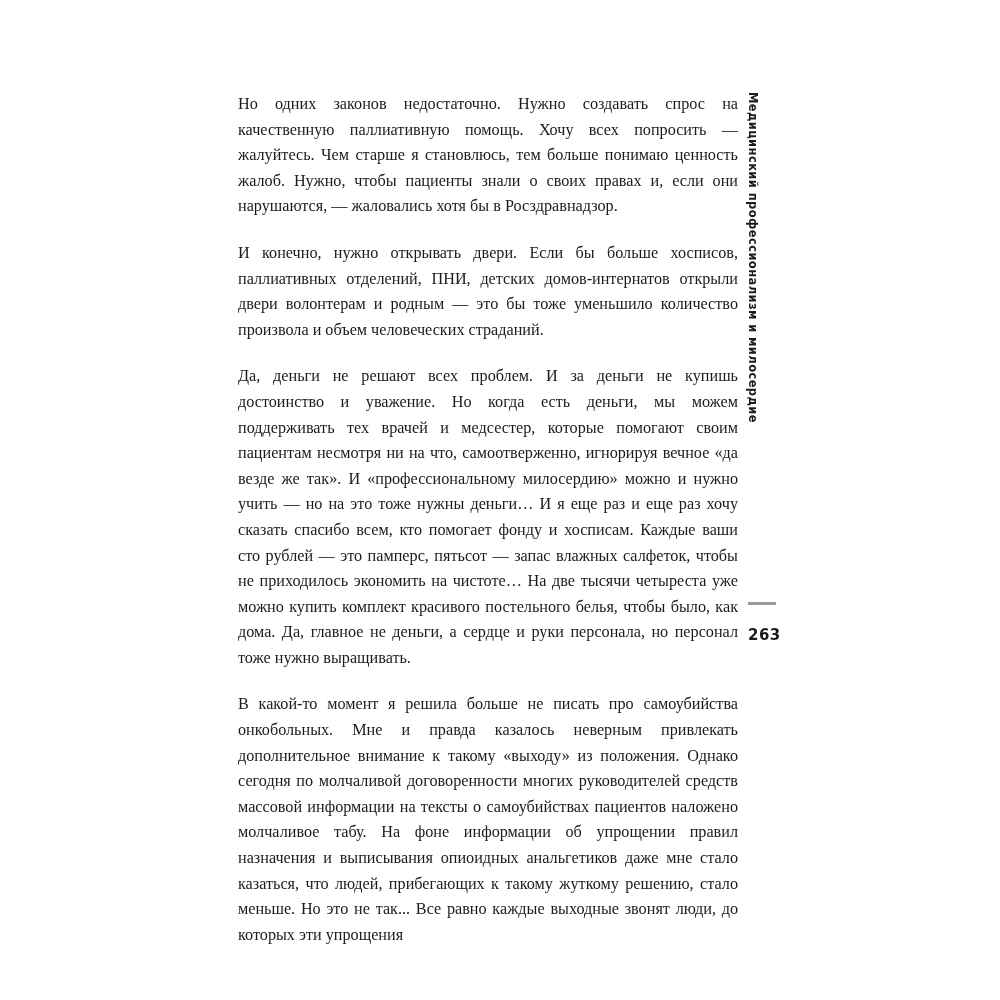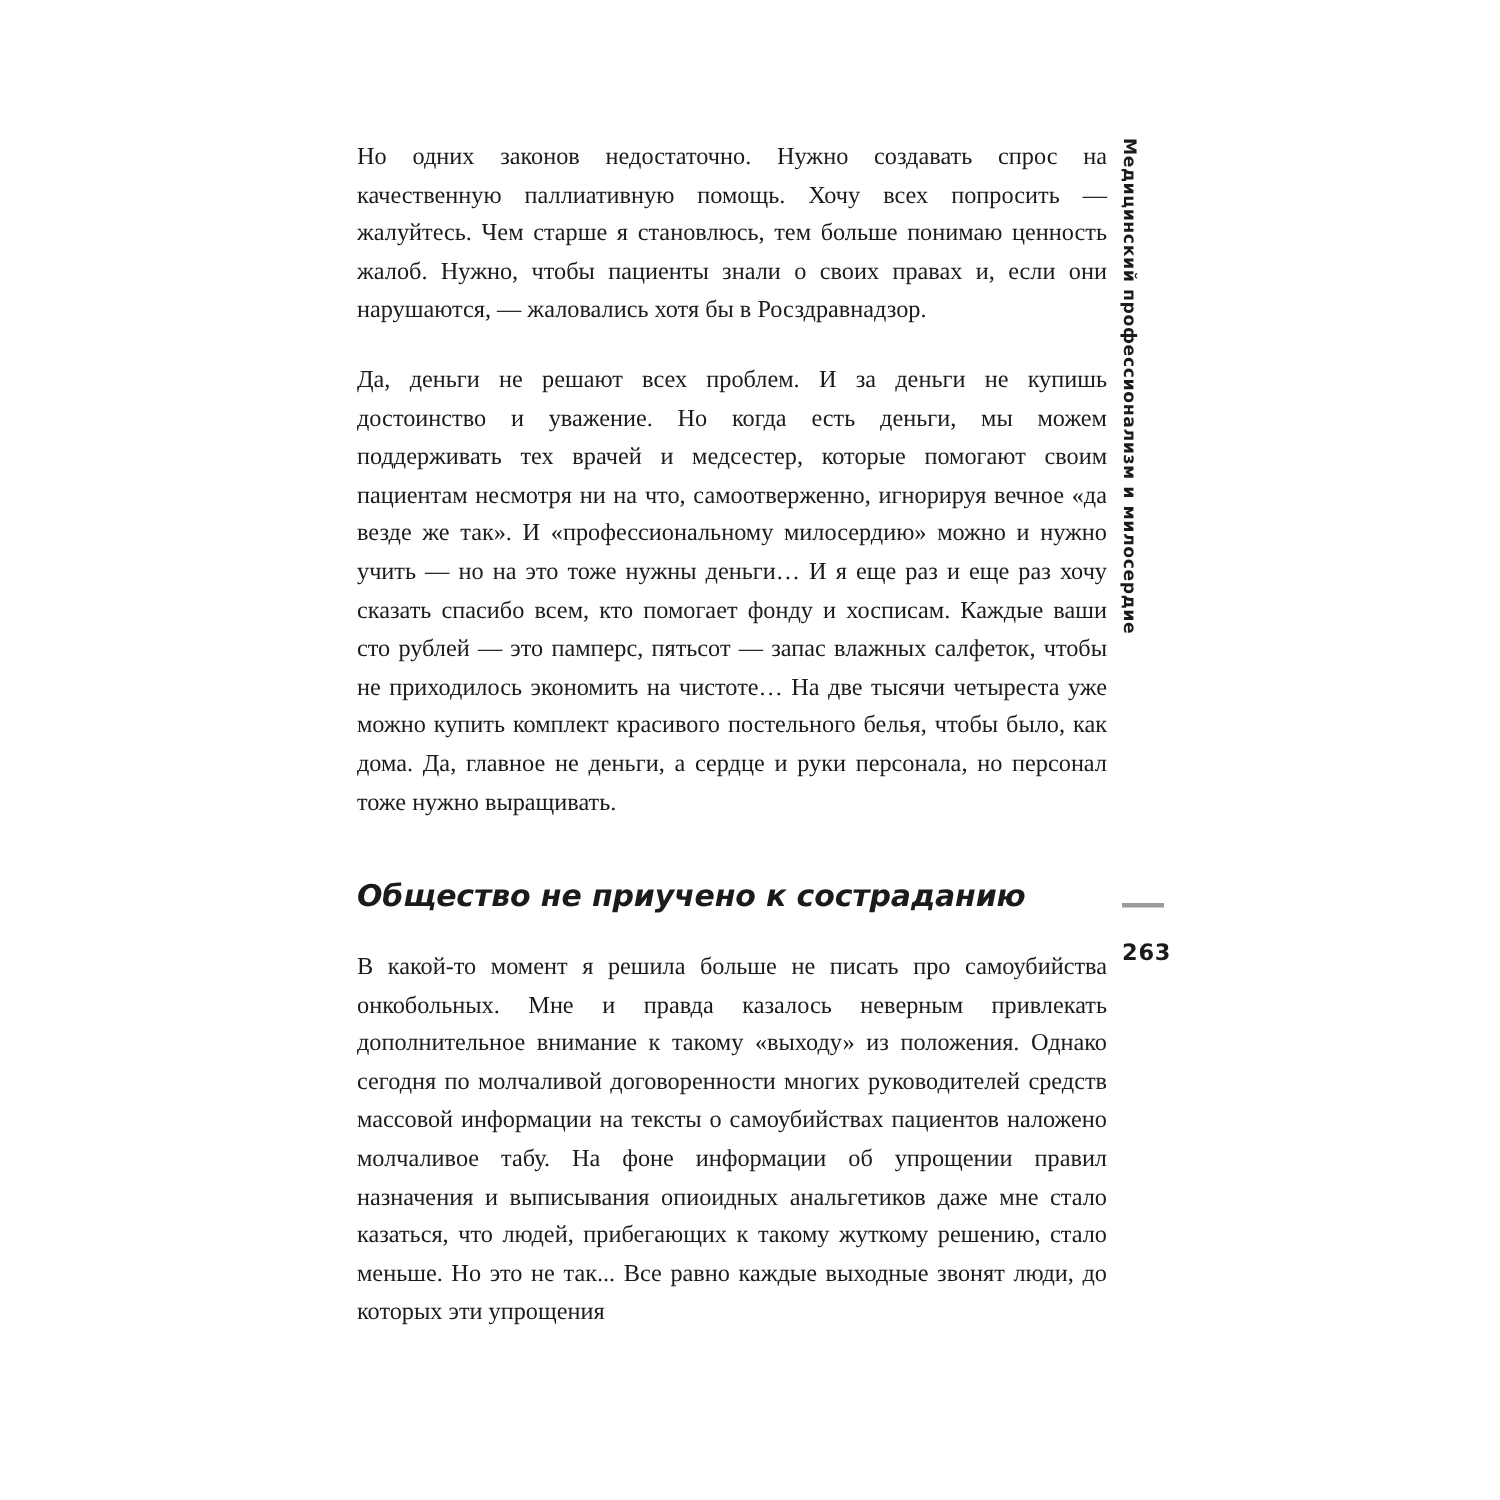--- a/index.html
+++ b/index.html
@@ -106,23 +106,23 @@
     background: #9a9a9a;
   }
 </style>
 </head>
 <body>
 
 <div class="page">
 
   <div class="column">
     <p class="para">Но одних законов недостаточно. Нужно создавать спрос на качественную паллиативную помощь. Хочу всех попросить — жалуйтесь. Чем старше я становлюсь, тем больше понимаю ценность жалоб. Нужно, чтобы пациенты знали о своих правах и, если они нарушаются, — жаловались хотя бы в Росздравнадзор.</p>
+    <p class="para">И конечно, нужно открывать двери. Если бы больше хосписов, паллиативных отделений, ПНИ, детских домов-интернатов открыли двери волонтерам и родным — это бы тоже уменьшило количество произвола и объем человеческих страданий.</p>
     <p class="para">Да, деньги не решают всех проблем. И за деньги не купишь достоинство и уважение. Но когда есть деньги, мы можем поддерживать тех врачей и медсестер, которые помогают своим пациентам несмотря ни на что, самоотверженно, игнорируя вечное «да везде же так». И «профессиональному милосердию» можно и нужно учить — но на это тоже нужны деньги… И я еще раз и еще раз хочу сказать спасибо всем, кто помогает фонду и хосписам. Каждые ваши сто рублей — это памперс, пятьсот — запас влажных салфеток, чтобы не приходилось экономить на чистоте… На две тысячи четыреста уже можно купить комплект красивого постельного белья, чтобы было, как дома. Да, главное не деньги, а сердце и руки персонала, но персонал тоже нужно выращивать.</p>
 
-    <h2 class="section-heading">Общество не приучено к состраданию</h2>
 
     <p class="para">В какой-то момент я решила больше не писать про самоубийства онкобольных. Мне и правда казалось неверным привлекать дополнительное внимание к такому «выходу» из положения. Однако сегодня по молчаливой договоренности многих руководителей средств массовой информации на тексты о самоубийствах пациентов наложено молчаливое табу. На фоне информации об упрощении правил назначения и выписывания опиоидных анальгетиков даже мне стало казаться, что людей, прибегающих к такому жуткому решению, стало меньше. Но это не так... Все равно каждые выходные звонят люди, до которых эти упрощения</p>
   </div>
 
   <div class="rule"></div>
   <div class="page-number">263</div>
 
   <div class="running-head-wrap">
     <div class="running-head">Медицинский профессионализм и милосердие</div>
   </div>

